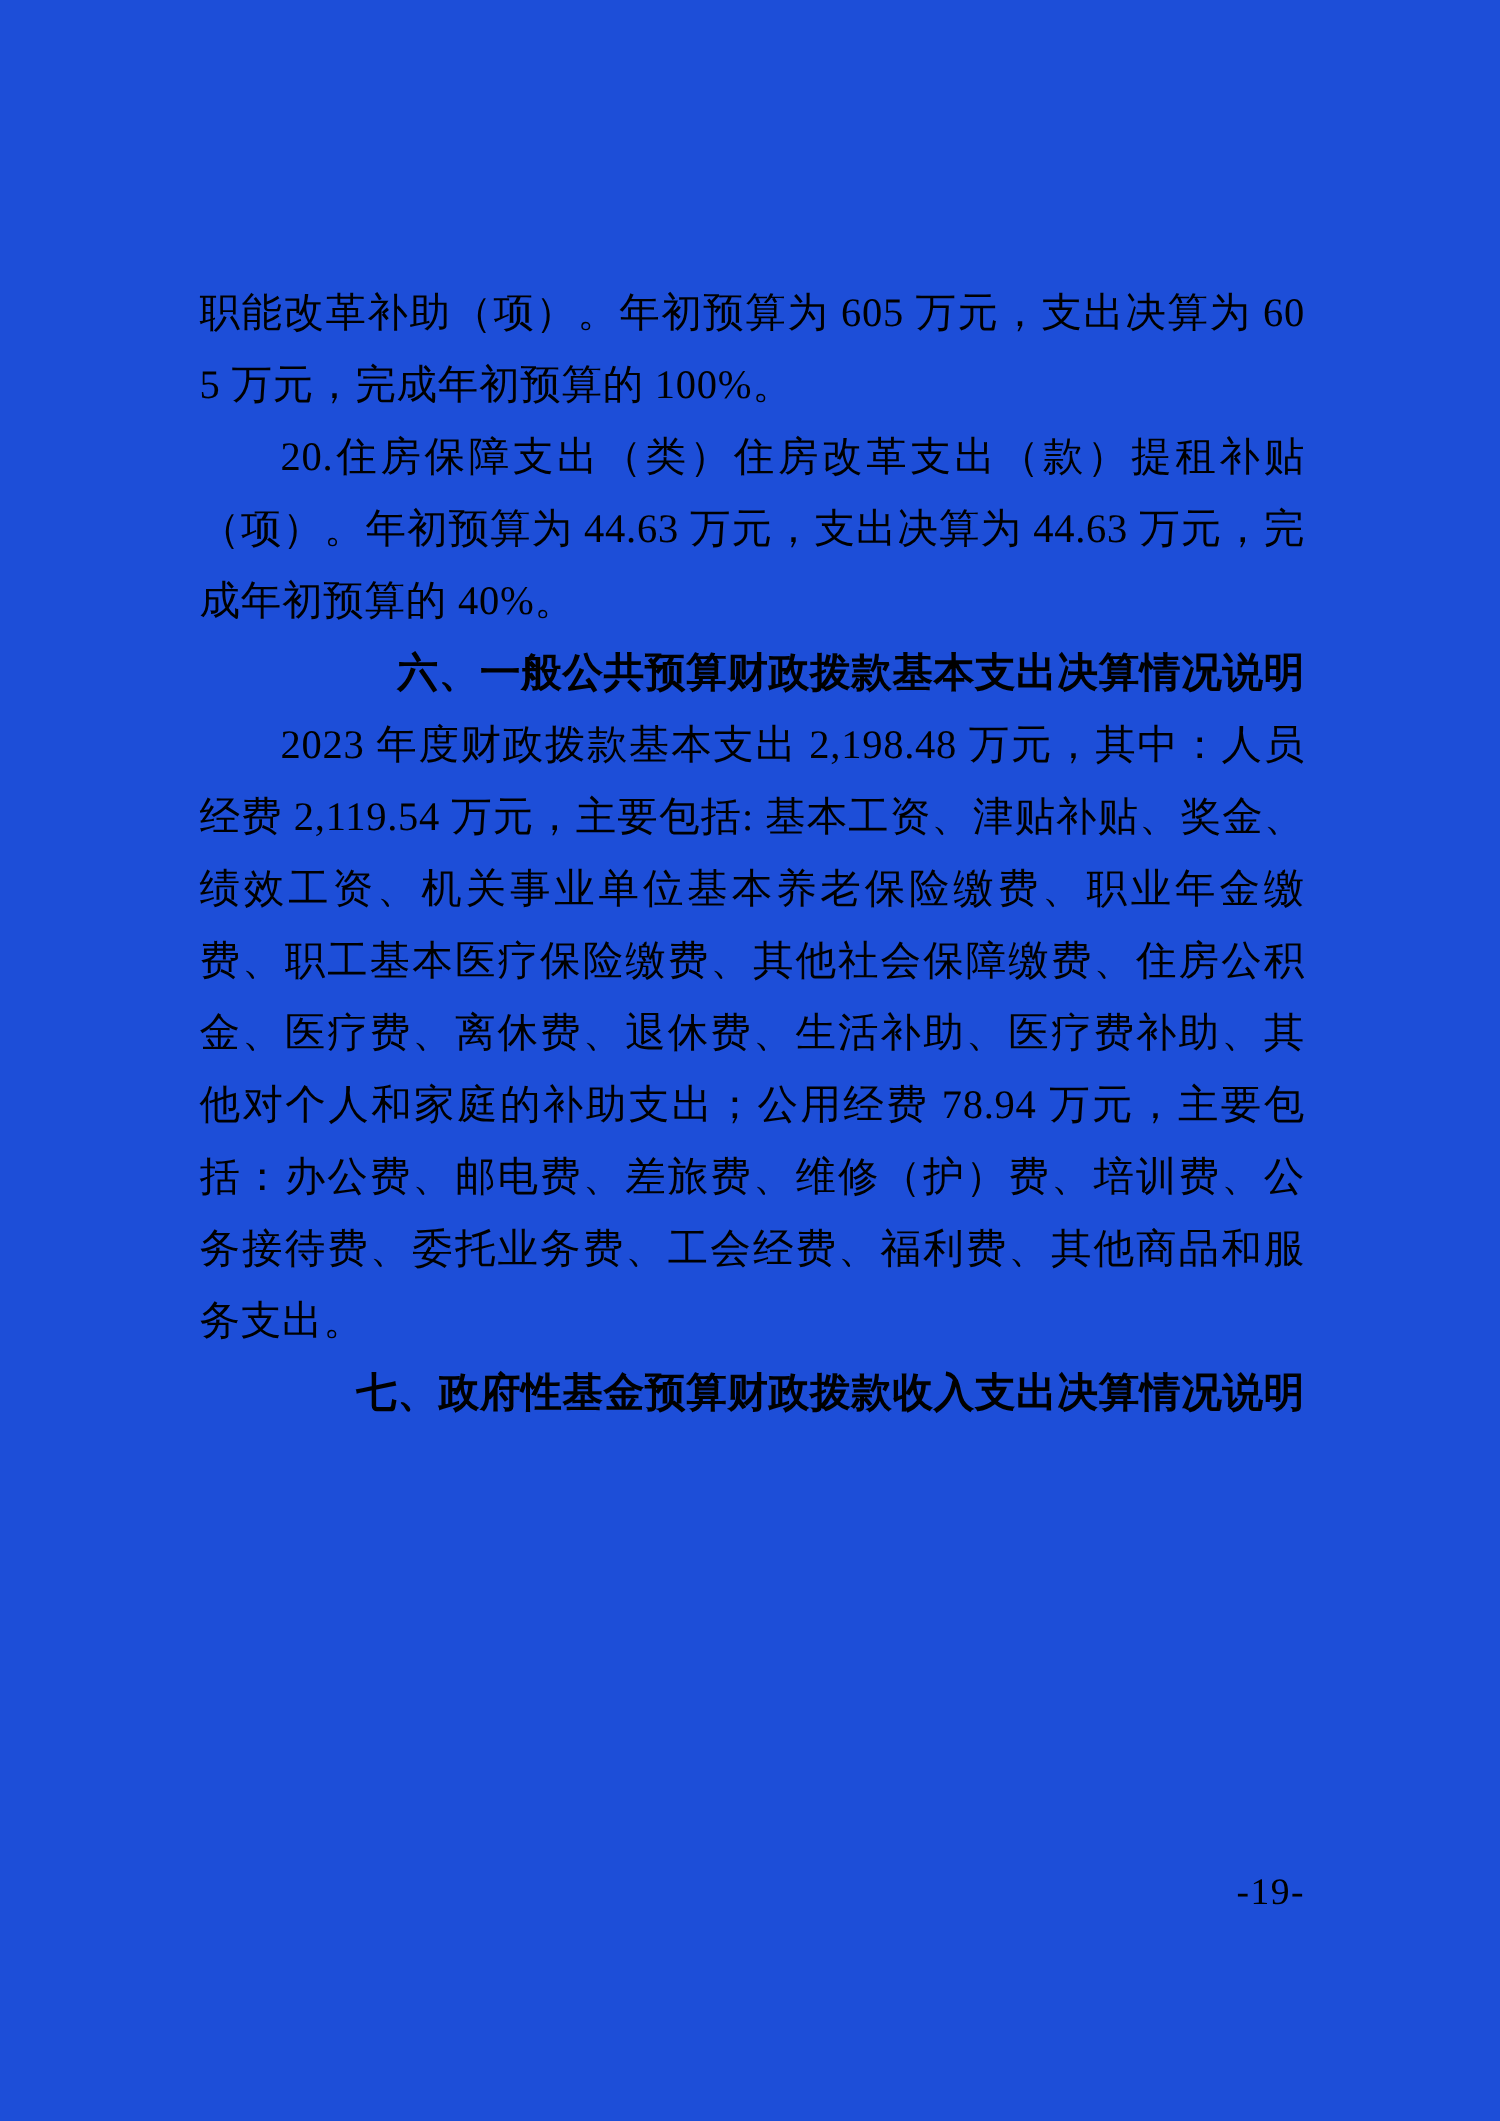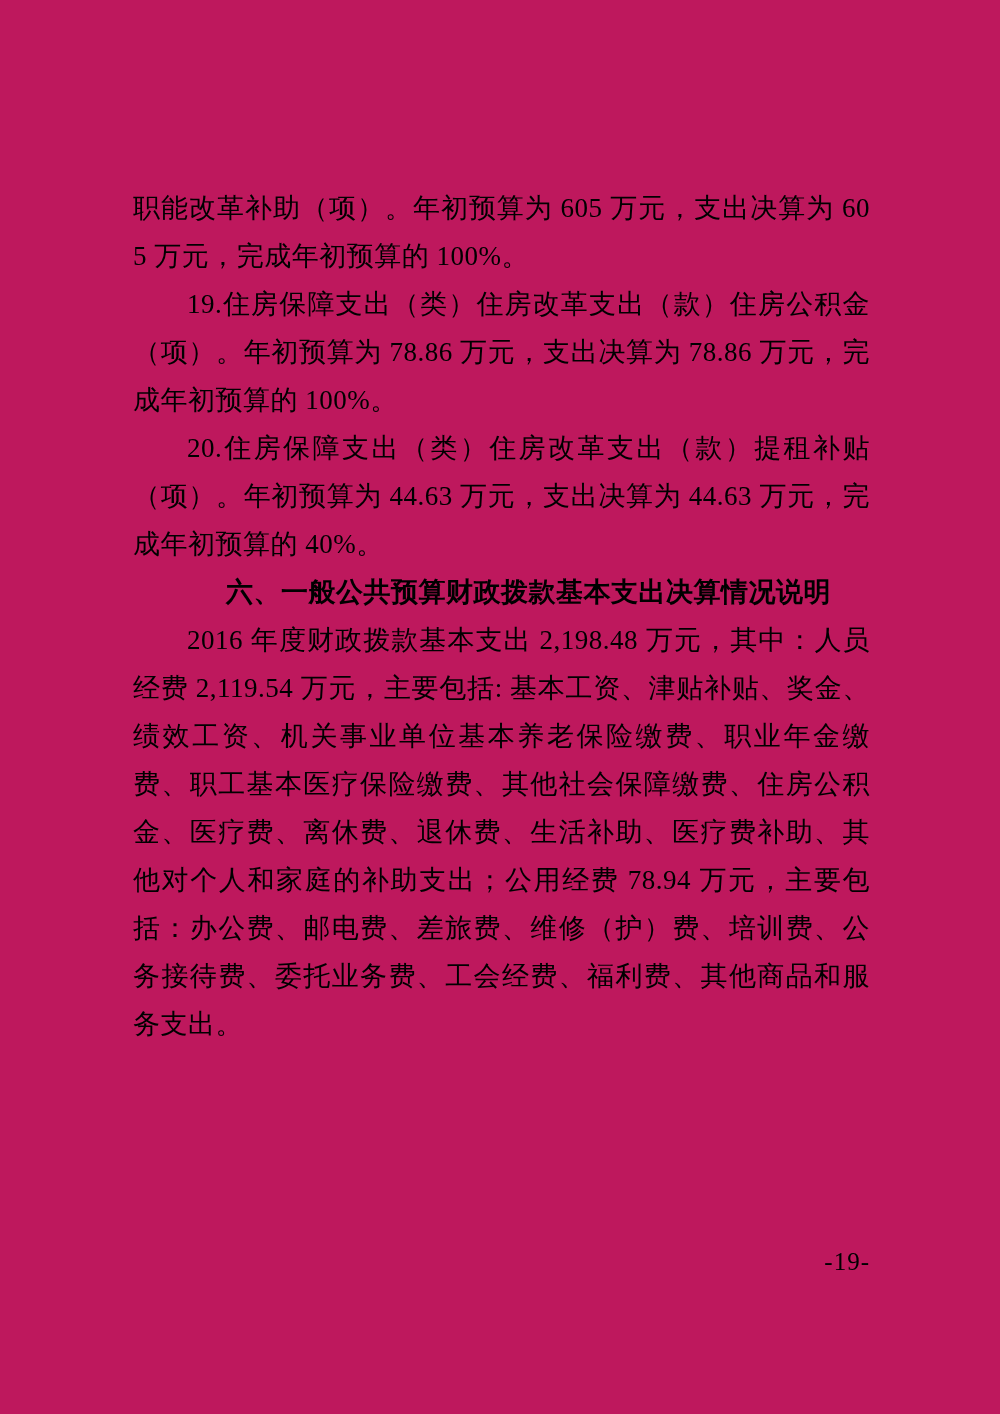--- a/index.html
+++ b/index.html
@@ -11,21 +11,21 @@
     height: 1414px;
     background: #ffffff;
     position: relative;
     overflow: hidden;
     font-family: "Liberation Serif", "DejaVu Serif", serif;
     color: #000000;
   }
   .page {
     position: absolute;
     inset: 0;
-    background: #be185d;
+    background: #1d4ed8;
   }
   .content {
     position: absolute;
     left: 133px;
     top: 184px;
     width: 737px;
   }
   .para {
     margin: 0;
     font-size: 27px;
@@ -38,38 +38,38 @@
   .indent {
     text-indent: 54px;
   }
   .heading {
     margin: 0;
     font-size: 27px;
     line-height: 48px;
     text-indent: 54px;
     font-weight: 700;
     font-family: "Liberation Sans", "DejaVu Sans", sans-serif;
-    text-align: center;
+    text-align: right;
     letter-spacing: 0.5px;
   }
   .page-number {
     position: absolute;
     right: 130px;
     top: 1247px;
     font-size: 25px;
     line-height: 30px;
     letter-spacing: 1px;
     font-family: "Liberation Serif", "DejaVu Serif", serif;
   }
 </style>
 </head>
 <body>
 
 <div class="page">
   <main class="content">
     <p class="para">职能改革补助（项）。年初预算为 605 万元，支出决算为 605 万元，完成年初预算的 100%。</p>
-    <p class="para indent">19.住房保障支出（类）住房改革支出（款）住房公积金（项）。年初预算为 78.86 万元，支出决算为 78.86 万元，完成年初预算的 100%。</p>
     <p class="para indent">20.住房保障支出（类）住房改革支出（款）提租补贴（项）。年初预算为 44.63 万元，支出决算为 44.63 万元，完成年初预算的 40%。</p>
     <h2 class="heading">六、一般公共预算财政拨款基本支出决算情况说明</h2>
-    <p class="para indent">2016 年度财政拨款基本支出 2,198.48 万元，其中：人员经费 2,119.54 万元，主要包括: 基本工资、津贴补贴、奖金、绩效工资、机关事业单位基本养老保险缴费、职业年金缴费、职工基本医疗保险缴费、其他社会保障缴费、住房公积金、医疗费、离休费、退休费、生活补助、医疗费补助、其他对个人和家庭的补助支出；公用经费 78.94 万元，主要包括：办公费、邮电费、差旅费、维修（护）费、培训费、公务接待费、委托业务费、工会经费、福利费、其他商品和服务支出。</p>
+    <p class="para indent">2023 年度财政拨款基本支出 2,198.48 万元，其中：人员经费 2,119.54 万元，主要包括: 基本工资、津贴补贴、奖金、绩效工资、机关事业单位基本养老保险缴费、职业年金缴费、职工基本医疗保险缴费、其他社会保障缴费、住房公积金、医疗费、离休费、退休费、生活补助、医疗费补助、其他对个人和家庭的补助支出；公用经费 78.94 万元，主要包括：办公费、邮电费、差旅费、维修（护）费、培训费、公务接待费、委托业务费、工会经费、福利费、其他商品和服务支出。</p>
+    <h2 class="heading">七、政府性基金预算财政拨款收入支出决算情况说明</h2>
   </main>
   <div class="page-number">-19-</div>
 </div>
 
 </body></html>

